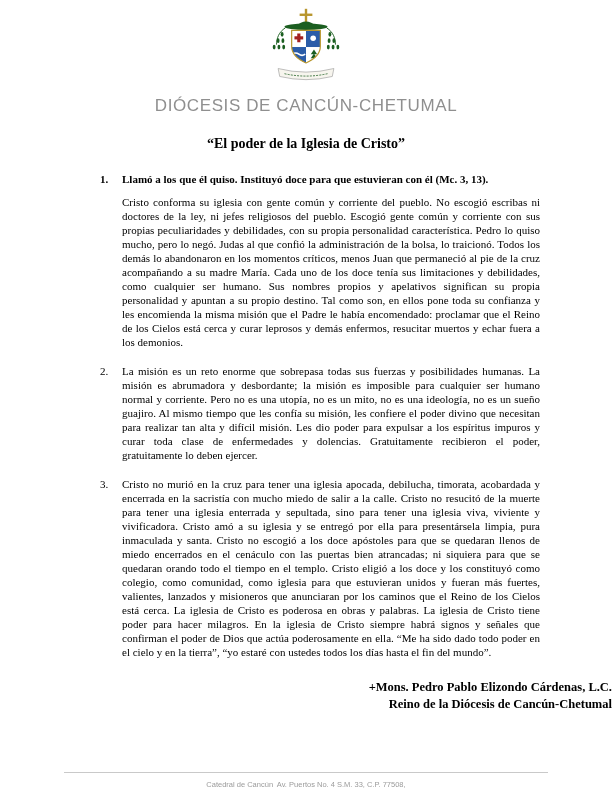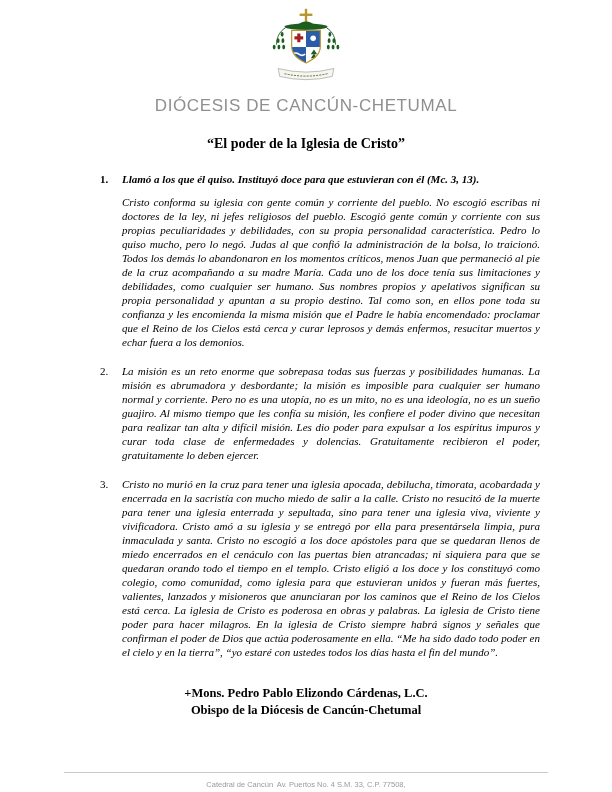--- a/index.html
+++ b/index.html
@@ -12,23 +12,23 @@
   .crest-wrap { display:flex; justify-content:center; padding-top:8px; }
   .org-title {
     text-align:center; font-family:"Liberation Sans", sans-serif;
     font-size:17px; letter-spacing:0.6px; color:#8f8f8f; margin-top:2px;
   }
   .doc-title { text-align:center; font-weight:bold; font-size:14px; margin-top:20px; }
   .content { margin:20px 72px 0 72px; padding-left:28px; }
   .item { display:flex; margin-bottom:15px; }
   .item .num { width:22px; flex:none; font-size:11px; line-height:14px; }
   .item .num.bold { font-weight:bold; }
-  .item .body { flex:1; font-size:11px; line-height:14px; text-align:justify;font-style:italic; }
+  .item .body { flex:1; font-size:11px; line-height:14px; text-align:justify; }
   .item .heading { font-weight:bold; margin-bottom:9px; text-align:left; }
-  .signature { text-align:center; font-weight:bold; font-size:12.5px; line-height:17px; margin-top:26px; }
+  .signature { text-align:right; font-weight:bold; font-size:12.5px; line-height:17px; margin-top:20px; }
   .footer { position:absolute; left:0; right:0; bottom:2px; }
   .footer .rule { border-top:1px solid #c9c9c9; margin:0 64px 7px 64px; }
   .footer .line {
     text-align:center; font-family:"Liberation Sans", sans-serif;
     font-size:7.5px; line-height:10px; color:#9b9b9b; white-space:pre-wrap;
   }
 </style>
 </head>
 <body>
 
@@ -116,21 +116,21 @@
       <span class="num">3.</span>
       <div class="body">
         <p class="para">Cristo no murió en la cruz para tener una iglesia apocada, debilucha, timorata, acobardada y encerrada en la sacristía con mucho miedo de salir a la calle. Cristo no resucitó de la muerte para tener una iglesia enterrada y sepultada, sino para tener una iglesia viva, viviente y vivificadora. Cristo amó a su iglesia y se entregó por ella para presentársela limpia, pura inmaculada y santa. Cristo no escogió a los doce apóstoles para que se quedaran llenos de miedo encerrados en el cenáculo con las puertas bien atrancadas; ni siquiera para que se quedaran orando todo el tiempo en el templo. Cristo eligió a los doce y los constituyó como colegio, como comunidad, como iglesia para que estuvieran unidos y fueran más fuertes, valientes, lanzados y misioneros que anunciaran por los caminos que el Reino de los Cielos está cerca. La iglesia de Cristo es poderosa en obras y palabras. La iglesia de Cristo tiene poder para hacer milagros. En la iglesia de Cristo siempre habrá signos y señales que confirman el poder de Dios que actúa poderosamente en ella. “Me ha sido dado todo poder en el cielo y en la tierra”, “yo estaré con ustedes todos los días hasta el fin del mundo”.</p>
       </div>
     </div>
 
   </div>
 
   <div class="signature">
     <div>+Mons. Pedro Pablo Elizondo Cárdenas, L.C.</div>
-    <div>Obispo de la Diócesis de Cancún-Chetumal</div>
+    <div>Reino de la Diócesis de Cancún-Chetumal</div>
   </div>
 
   <div class="footer">
     <div class="rule"></div>
     <div class="line">Catedral de Cancún  Av. Puertos No. 4 S.M. 33, C.P. 77508,</div>
   </div>
 
 </div>
 
 </body></html>

